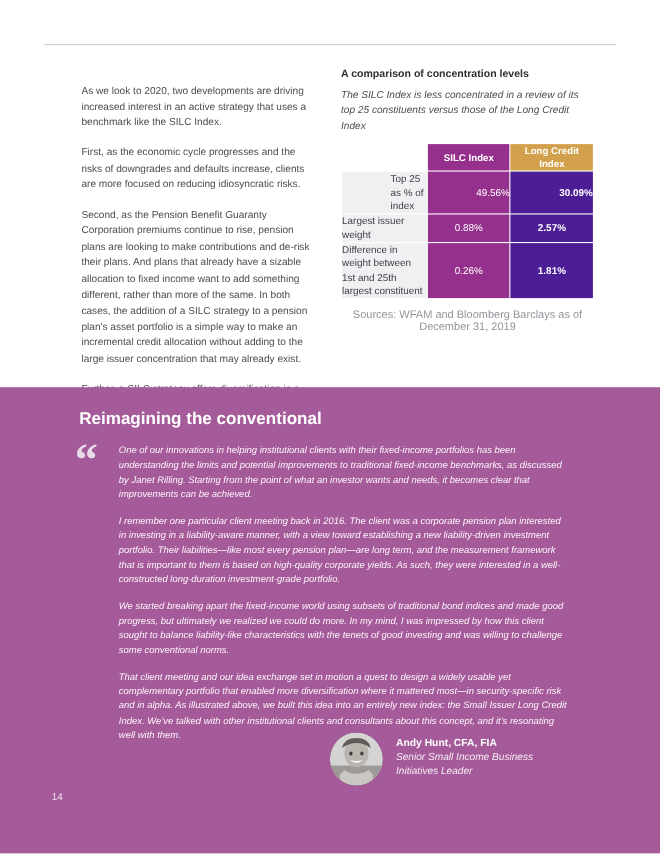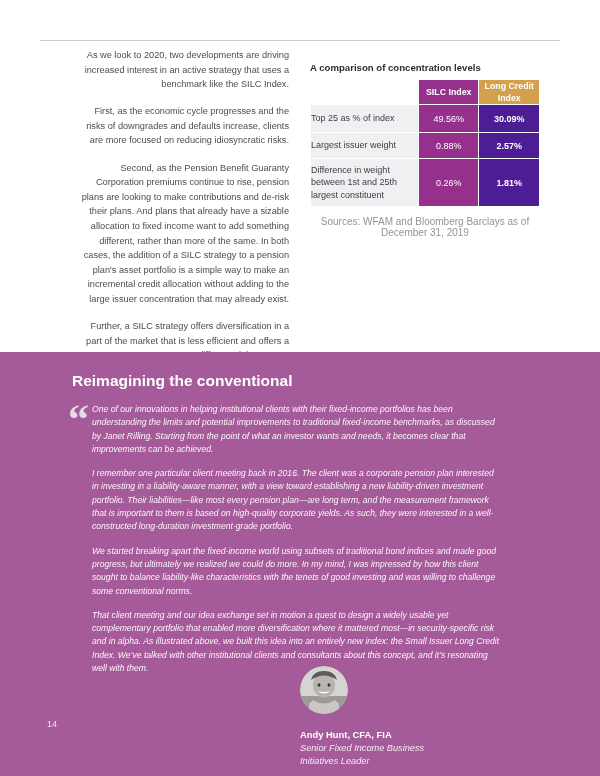--- a/index.html
+++ b/index.html
@@ -23,21 +23,21 @@
     line-height: 1.18;
   }
   .badge div {
     color: #ffffff; font-size: 8.2px; letter-spacing: 0.45px;
     white-space: nowrap;
   }
   .badge .bold { font-weight: bold; }
 
   
   .col-left {
-    position: absolute; left: 74px; top: 48px; width: 215px; text-align: right;
+    position: absolute; left: 74px; top: 75px; width: 215px;
   }
   .col-left p {
     color: #4c4c52; font-size: 9.2px; line-height: 14.6px;
     margin-bottom: 12.5px;
   }
   .col-right { position: absolute; left: 310px; top: 62px; width: 230px; }
   .rc-title {
     color: #2e2e35; font-size: 9.6px; font-weight: bold; margin-bottom: 6px;
   }
   .rc-sub {
@@ -57,21 +57,21 @@
   .th-long { background: #d3a14d; }
   .rowlabel {
     background: #f0f0f2; color: #3d3d44; font-size: 9px;
     padding: 8px 8px 8px 9px; line-height: 12.5px; vertical-align: middle;
   }
   .cell-silc, .cell-long {
     color: #ffffff; font-size: 9px; text-align: center; vertical-align: middle;
   }
   .cell-silc { background: #95318d; }
   .cell-long { background: #4c1d95; font-weight: bold; }
-  .r1 .rowlabel, .r1 .cell-silc, .r1 .cell-long { height: 27px; }
+  .r1 .rowlabel, .r1 .cell-silc, .r1 .cell-long { height: 27px; padding-left: 44px; }
   .r2 .rowlabel, .r2 .cell-silc, .r2 .cell-long { height: 25px; }
   .r3 .rowlabel, .r3 .cell-silc, .r3 .cell-long { height: 47px; }
   .source {
     color: #93939b; font-size: 10px; line-height: 11px; margin-top: 9px; text-align: center;
   }
 
   
   .band {
     position: absolute; left: 0; top: 352px; width: 600px; height: 424px;
     background: #a55a99;
@@ -79,31 +79,31 @@
   .band-h {
     position: absolute; left: 72px; top: 372px;
     color: #ffffff; font-size: 15.5px; font-weight: bold;
   }
   .quote-mark {
     position: absolute; left: 68px; top: 398px;
     color: #e7dbe6; font-size: 42px; font-weight: bold;
     font-family: "Liberation Serif", serif; line-height: 1;
   }
   .quote-body {
-    position: absolute; left: 92px; top: 403px; width: 408px;
+    position: absolute; left: 108px; top: 403px; width: 408px;
   }
   .quote-body p {
     color: #fdf6fb; font-size: 8.6px; font-style: italic; line-height: 13.3px;
     margin-bottom: 11px;
   }
 
   
   .attrib {
     position: absolute; left: 300px; top: 666px;
-    display: flex; align-items: flex-start; gap: 12px; flex-direction: column;
+    display: flex; align-items: flex-start; gap: 12px;
   }
   .avatar {
     width: 48px; height: 48px; border-radius: 50%;
     background: #8e8e90; overflow: hidden; position: relative; flex: 0 0 auto;
   }
   .avatar svg { display: block; }
   .attrib-text { padding-top: 3px; }
   .attrib-name {
     color: #ffffff; font-size: 9.4px; font-weight: bold; margin-bottom: 2px;
   }
@@ -126,20 +126,21 @@
 
   <div class="col-left">
     <p>As we look to 2020, two developments are driving increased interest in an active strategy that uses a benchmark like the SILC Index.</p>
     <p>First, as the economic cycle progresses and the risks of downgrades and defaults increase, clients are more focused on reducing idiosyncratic risks.</p>
     <p>Second, as the Pension Benefit Guaranty Corporation premiums continue to rise, pension plans are looking to make contributions and de-risk their plans. And plans that already have a sizable allocation to fixed income want to add something different, rather than more of the same. In both cases, the addition of a SILC strategy to a pension plan's asset portfolio is a simple way to make an incremental credit allocation without adding to the large issuer concentration that may already exist.</p>
     <p>Further, a SILC strategy offers diversification in a part of the market that is less efficient and offers a different alpha source.</p>
   </div>
 
   <div class="col-right">
     <div class="rc-title">A comparison of concentration levels</div>
+    <div class="rc-sub">The SILC Index is less concentrated in a review of its top 25 constituents versus those of the Long Credit Index</div>
 
     <table class="conc">
       <tbody>
           <tr>
         <th class="th-blank"></th>
         <th class="th-silc">SILC Index</th>
         <th class="th-long">Long Credit Index</th>
       </tr>
       <tr class="r1">
         <td class="rowlabel">Top 25 as % of index</td>
@@ -190,20 +191,20 @@
           <path d="M11 14 q13 -9 26 0 q-2 -9 -13 -9 q-11 0 -13 9 z" fill="#5e5b58"></path>
           <ellipse cx="19" cy="19" rx="1.5" ry="1.8" fill="#3c3a38"></ellipse>
           <ellipse cx="29" cy="19" rx="1.5" ry="1.8" fill="#3c3a38"></ellipse>
           <path d="M18 25 q6 5 12 0 q-6 2 -12 0 z" fill="#ffffff"></path>
           <path d="M13 34 q11 7 22 0 l4 4 v10 h-30 v-10 z" fill="#c9c6c3"></path>
         </g>
       </svg>
     </div>
     <div class="attrib-text">
       <div class="attrib-name">Andy Hunt, CFA, FIA</div>
-      <div class="attrib-role">Senior Fixed Income Business</div>
+      <div class="attrib-role">Senior Small Income Business</div>
       <div class="attrib-role">Initiatives Leader</div>
     </div>
   </div>
 
   <div class="page-num">14</div>
 
 </div>
 
 </body></html>

